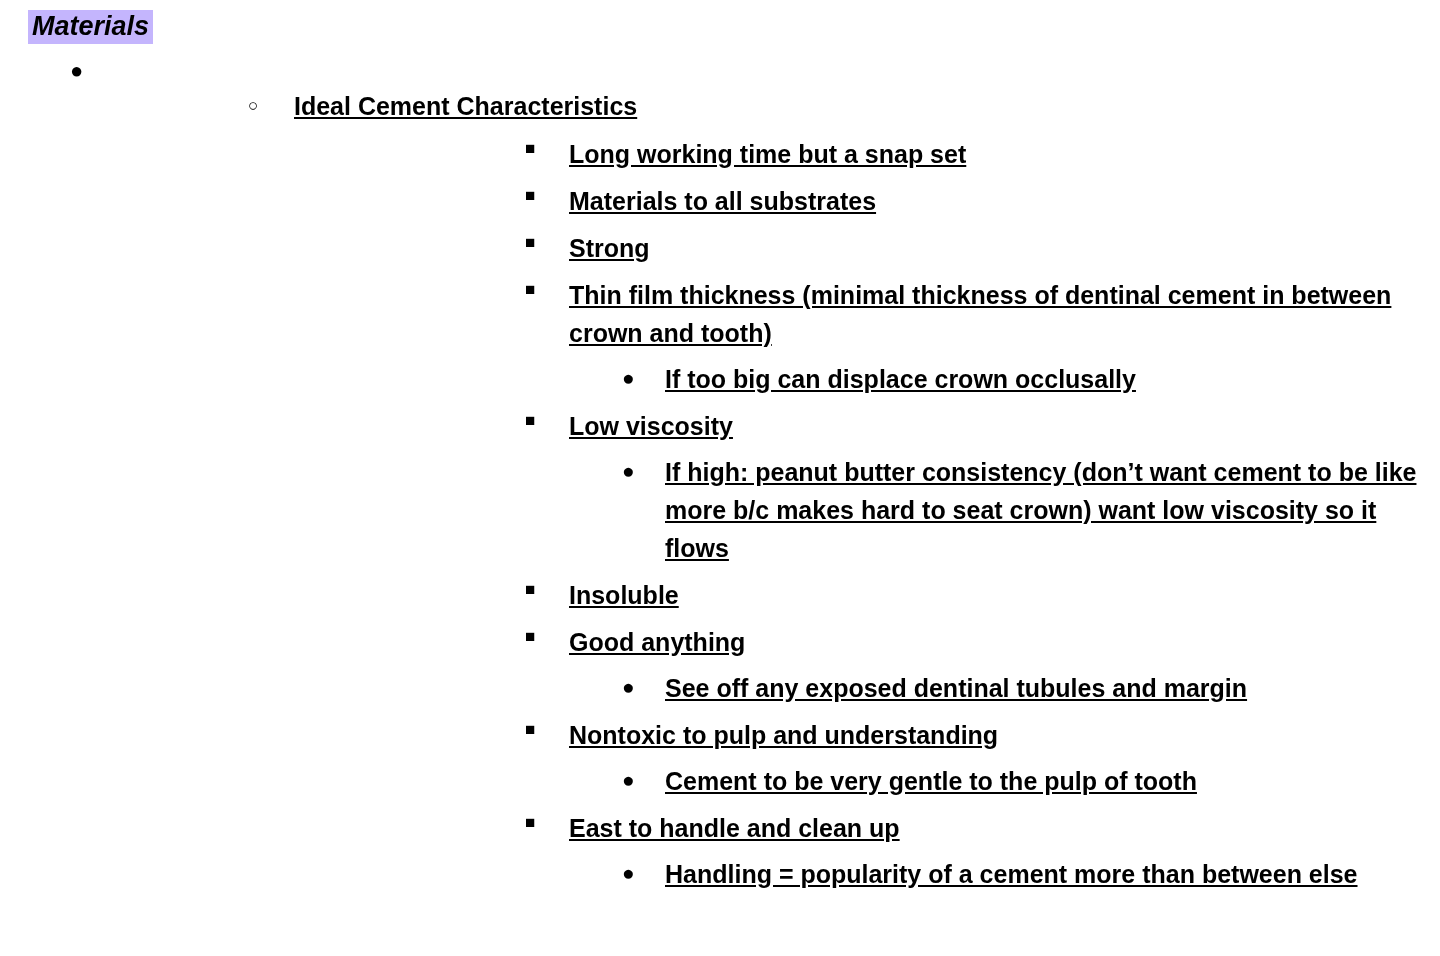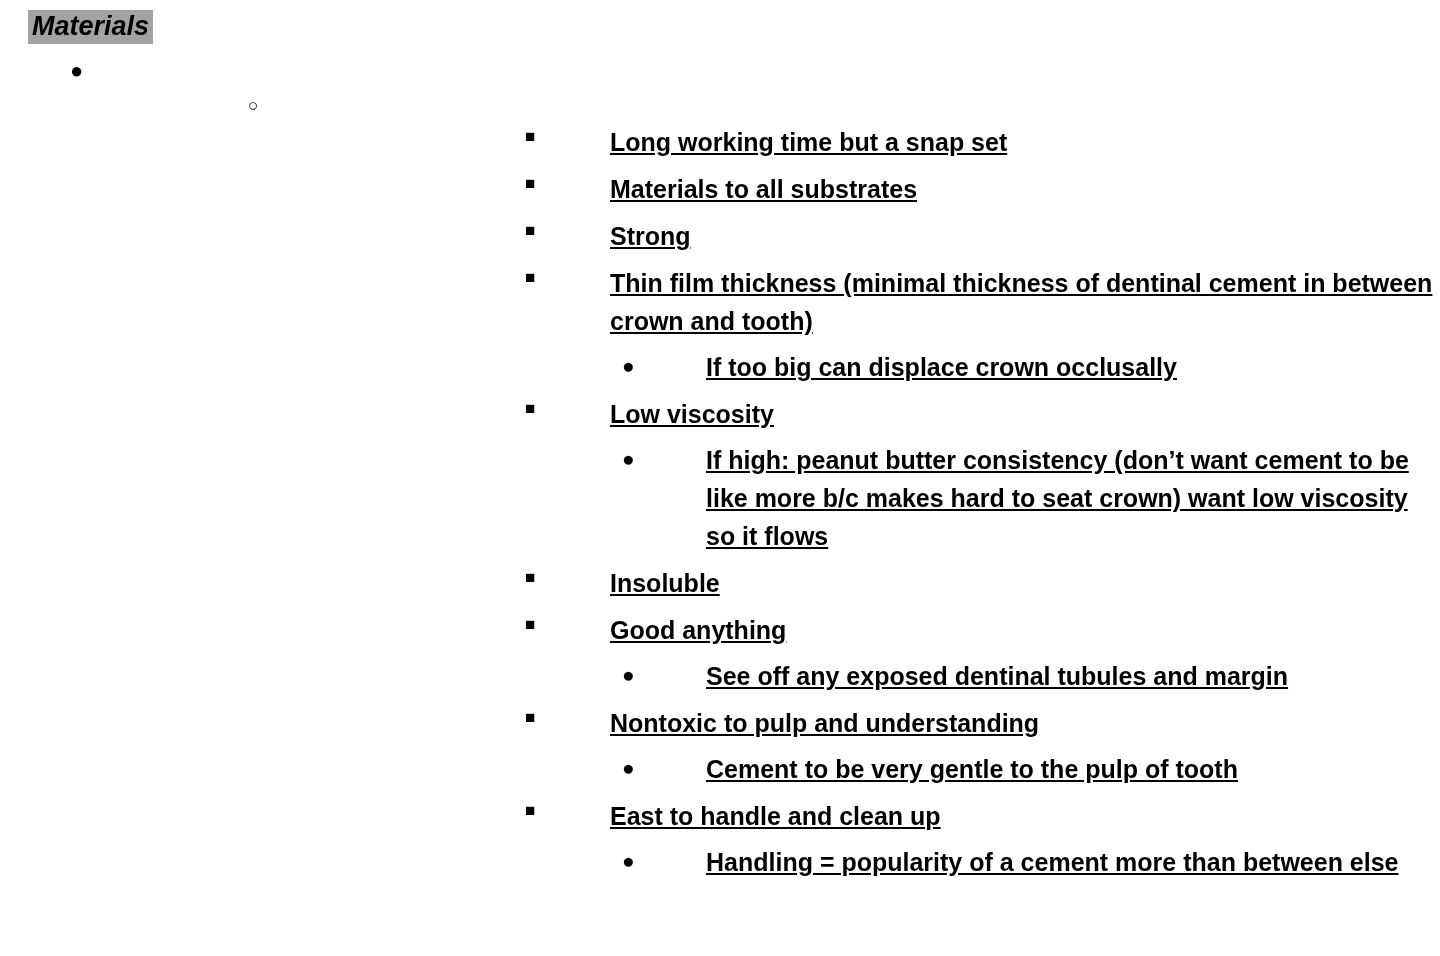--- a/index.html
+++ b/index.html
@@ -18,21 +18,21 @@
     position: relative;
     width: 1440px;
     height: 956px;
     padding: 0;
     box-sizing: border-box;
   }
   .doc-title {
     font-size: 27px;
     font-weight: bold;
     font-style: italic;
-    background: #a3a3a3;
+    background: #c4b5fd;
     display: inline-block;
     margin: 10px 0 0 28px;
     padding: 0 4px 2px 4px;
     line-height: 1.2;
     text-decoration: none;
   }
   ul.lvl1 {
     list-style: none;
     margin: 6px 0 0 0;
     padding: 0;
@@ -86,21 +86,20 @@
   .l3 { margin-left: 277px; margin-top: 9px; }
   .l3 .bullet {
     width: 44px;
     font-size: 17px;
     padding-top: 8px;
   }
   .l3 .text {
     font-size: 25px;
     line-height: 1.52;
     max-width: 930px;
-    margin-left: 41px;
   }
 
   
   ul.lvl4 { list-style: none; margin: 0; padding: 0; }
   .l4 { margin-left: 97px; margin-top: 8px; }
   .l4 .bullet {
     width: 43px;
     font-size: 21px;
     padding-top: 7px;
   }
@@ -121,20 +120,21 @@
   <ul class="lvl1">
     <li class="l1">
       <div class="row">
         <span class="bullet">●</span>
       </div>
 
       <ul class="lvl1">
         <li class="l2">
           <div class="row">
             <span class="bullet">○</span>
+            <span class="text">Ideal Cement Characteristics</span>
           </div>
 
           <ul class="lvl3">
 
             <li class="l3">
               <div class="row">
                 <span class="bullet sq">■</span>
                 <span class="text">Long working time but a snap set</span>
               </div>
             </li>

